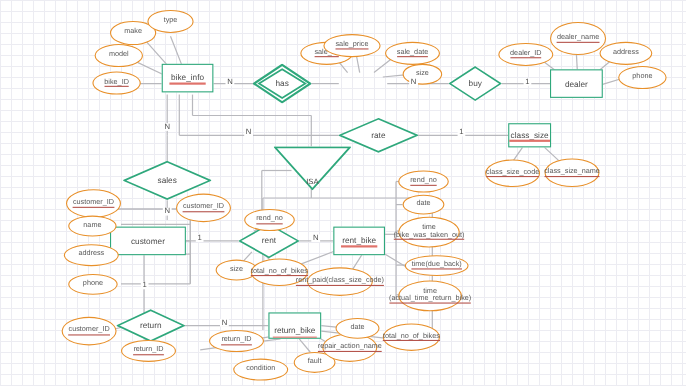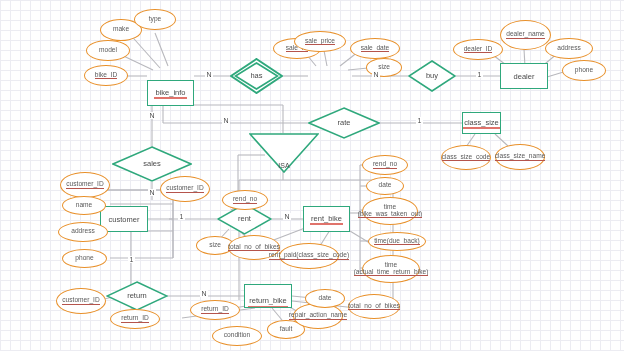--- a/index.html
+++ b/index.html
@@ -174,34 +174,34 @@
 
       <line x1="246" y1="306" x2="216" y2="311"></line>
       <line x1="255" y1="308" x2="182" y2="318"></line>
       <line x1="272" y1="308" x2="282" y2="320"></line>
       <line x1="288" y1="306" x2="300" y2="313"></line>
       <line x1="292" y1="296" x2="322" y2="299"></line>
       <line x1="292" y1="301" x2="356" y2="308"></line>
     </g>
   </svg>
 
-  <div class="node entity" style="left:147px;top:80px;width:47px;height:26px;">
+  <div class="node entity" style="left:147px;top:58px;width:47px;height:26px;">
     <span class="lbl">bike_info</span>
   </div>
 
 
   <div class="node entity" style="left:500px;top:63px;width:48px;height:26px;">
     <span>dealer</span>
   </div>
 
   <div class="node entity" style="left:462px;top:112px;width:39px;height:22px;">
     <span class="lbl">class_size</span>
   </div>
 
-  <div class="node entity" style="left:100px;top:206px;width:48px;height:26px;">
+  <div class="node entity" style="left:100px;top:206px;width:69px;height:26px;">
     <span>customer</span>
   </div>
 
   <div class="node entity" style="left:303px;top:206px;width:47px;height:26px;">
     <span class="lbl">rent_bike</span>
   </div>
 
   <div class="node entity" style="left:244px;top:284px;width:48px;height:24px;align-items:flex-end;">
     <span class="lbl">return_bike</span>
   </div>

